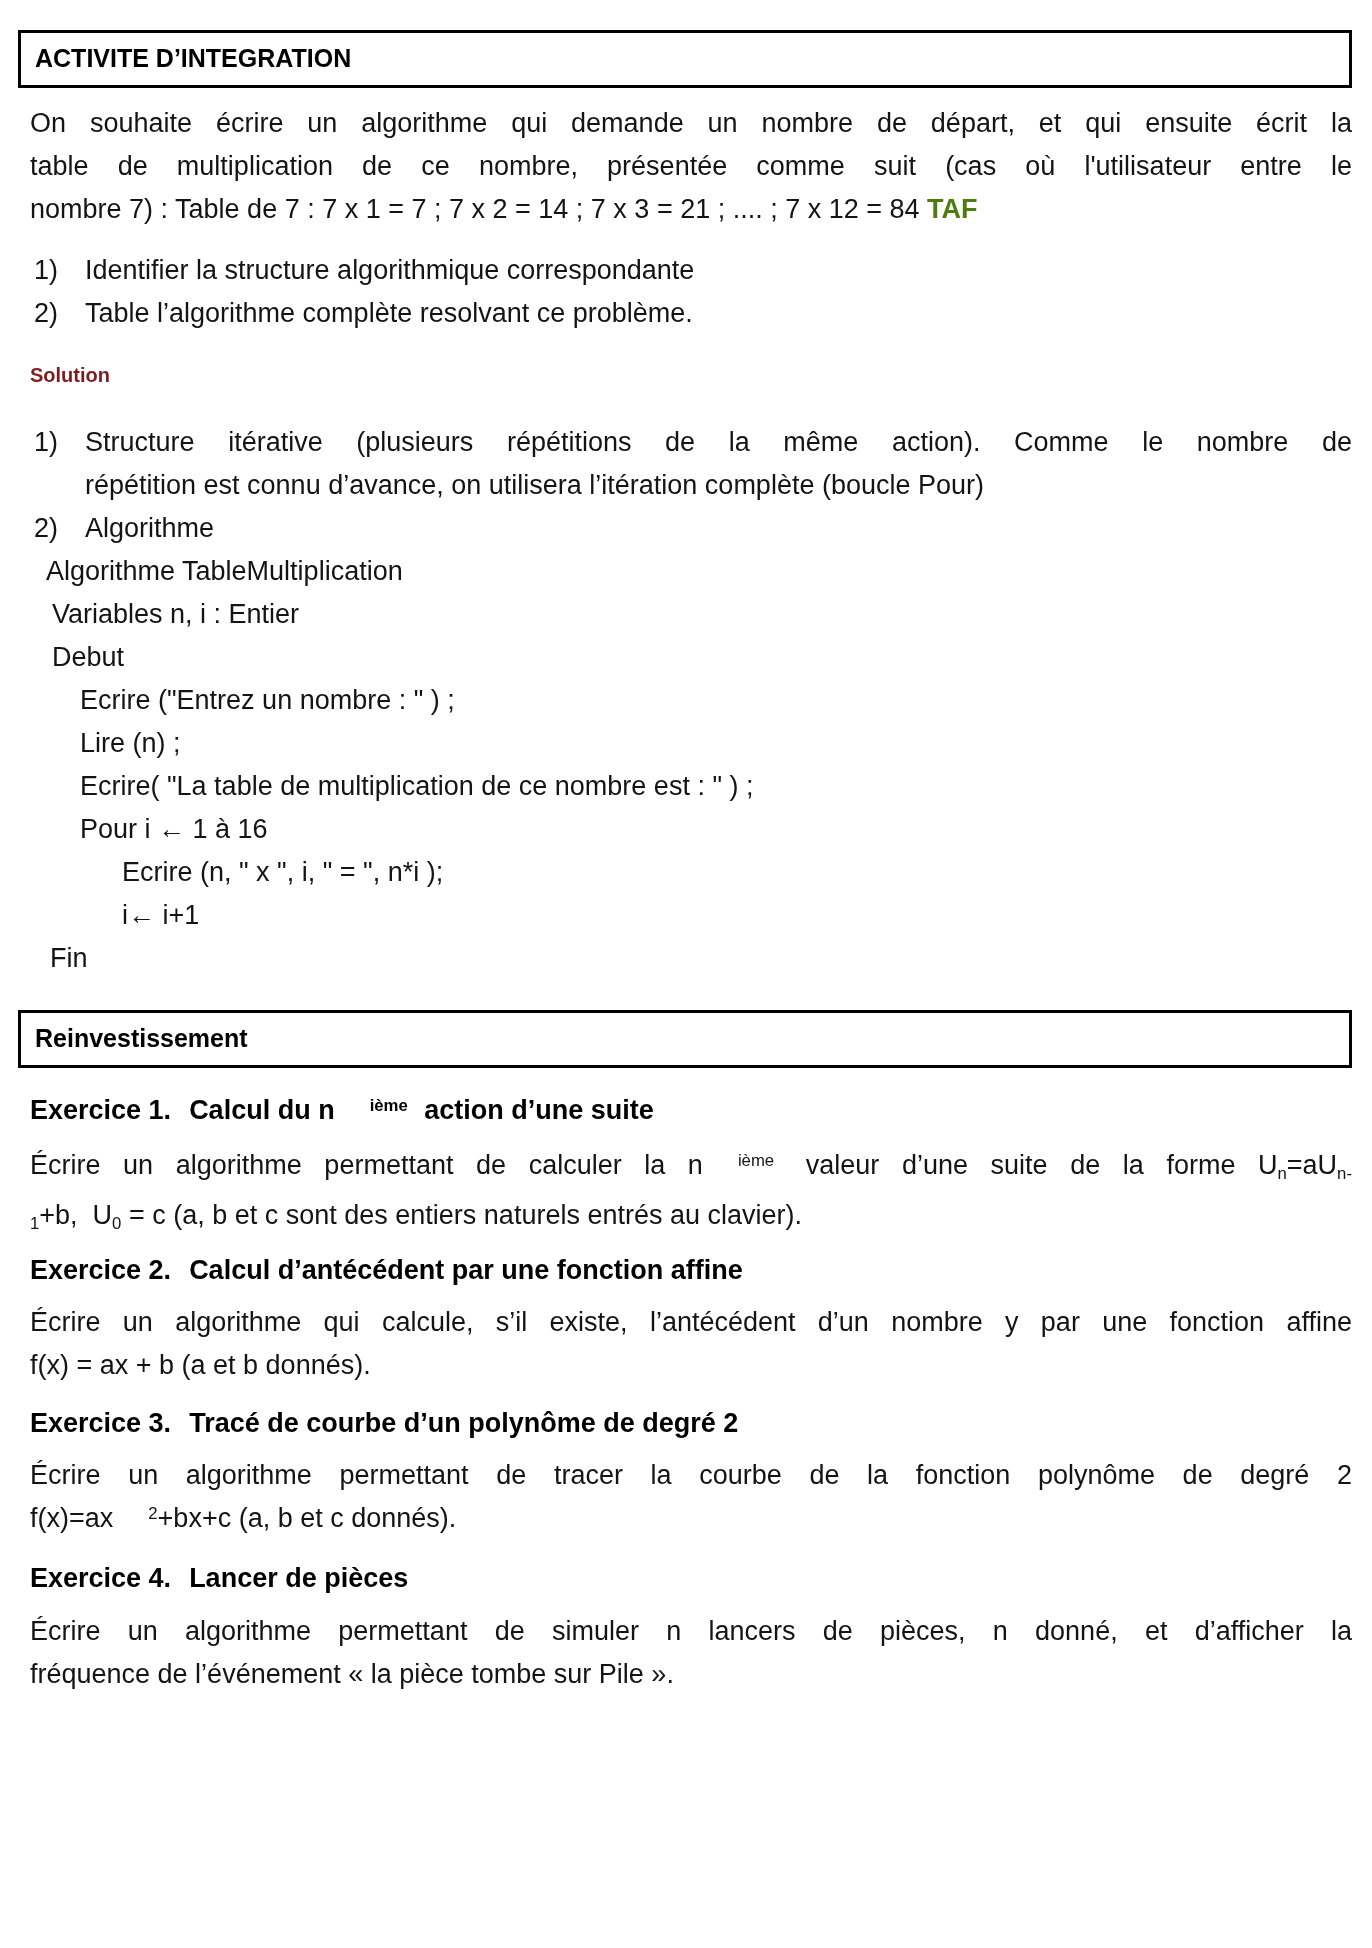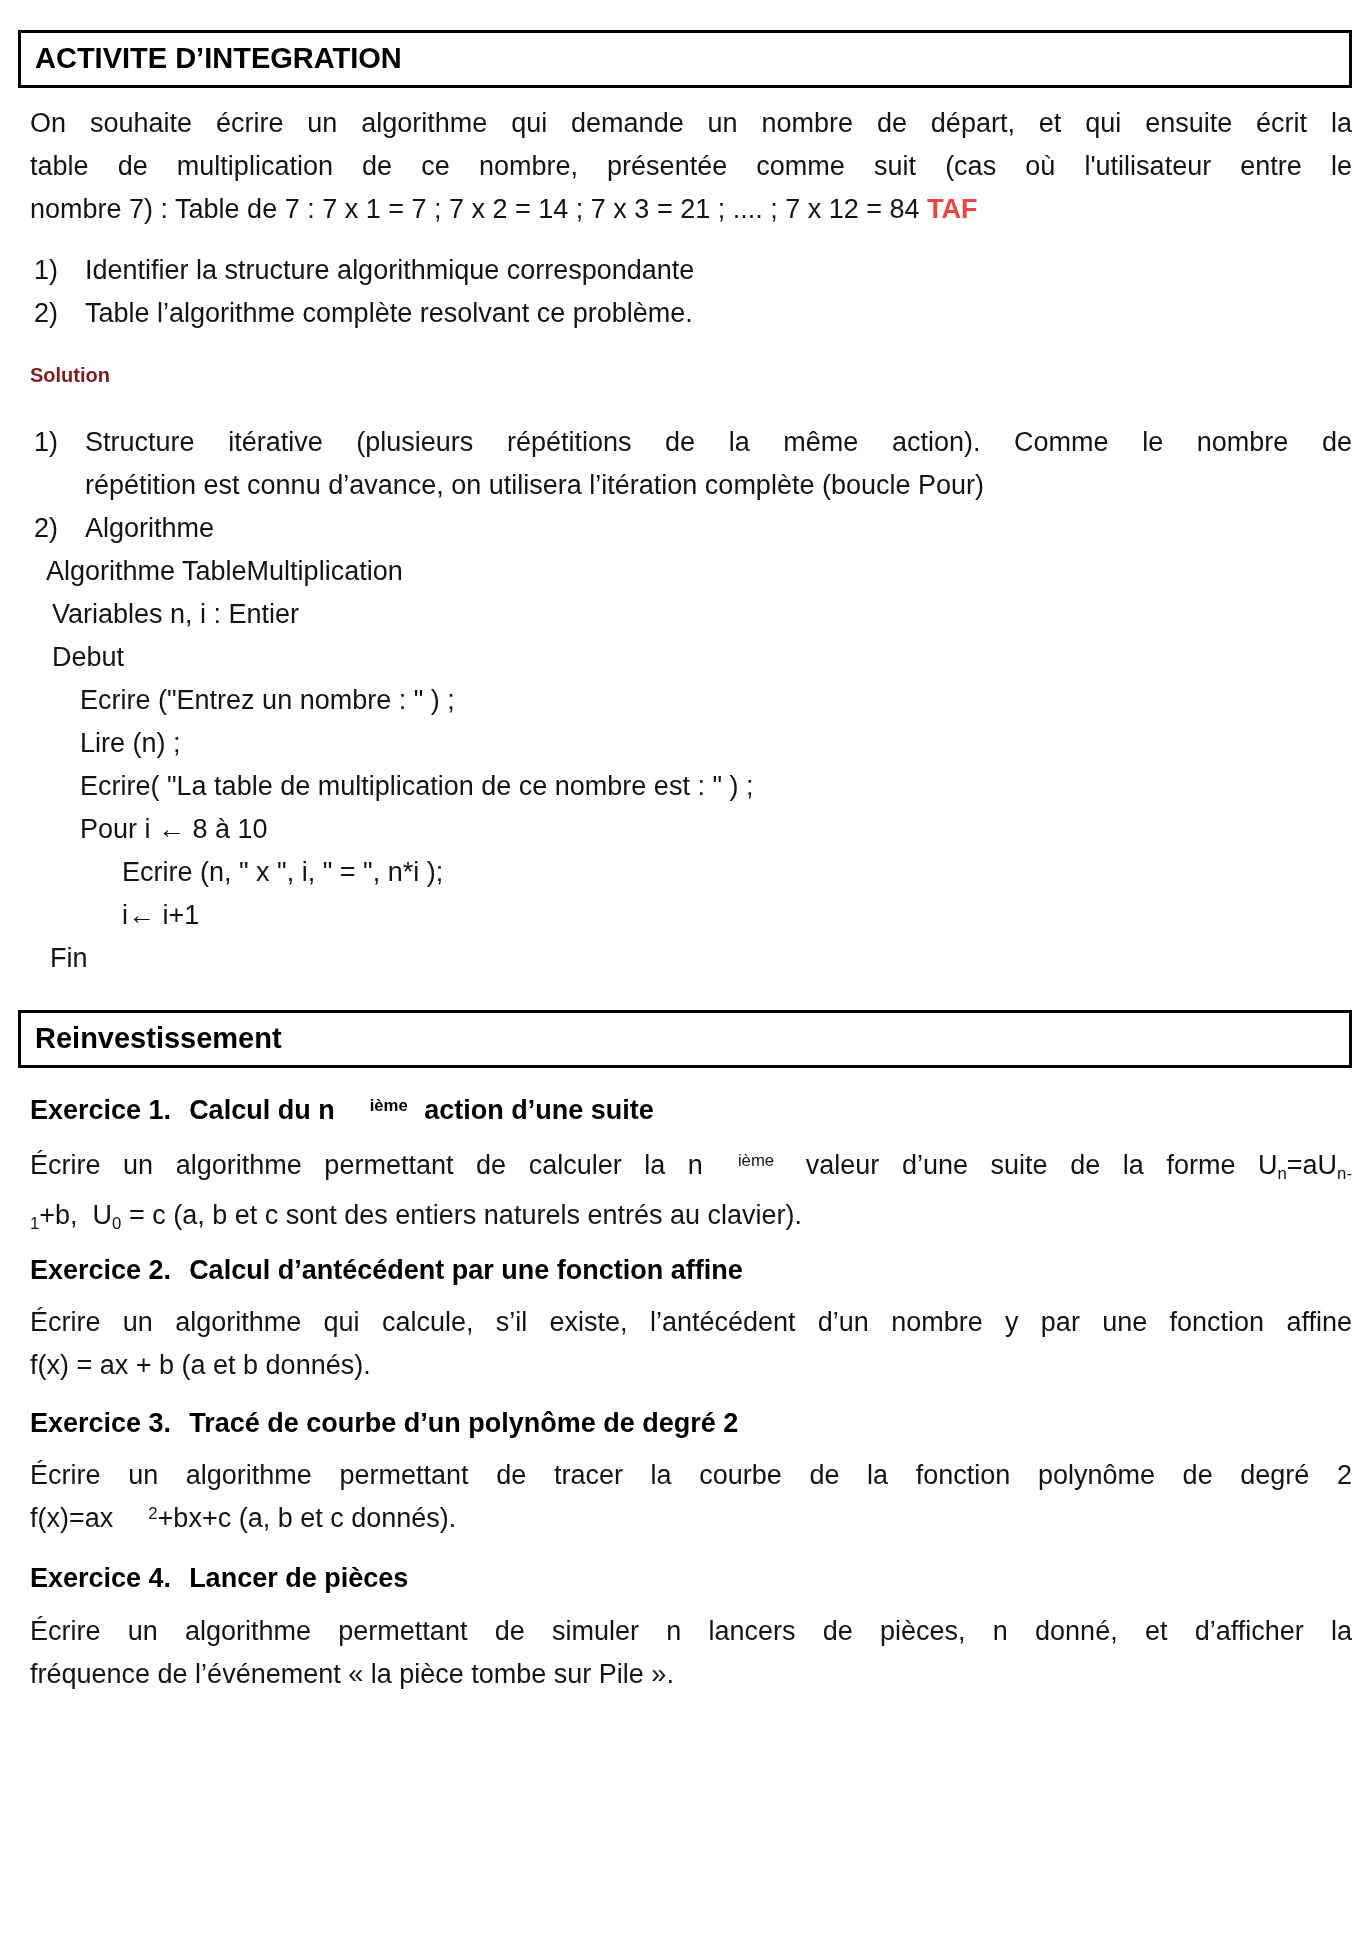--- a/index.html
+++ b/index.html
@@ -12,21 +12,21 @@
     color: #141414;
     font-family: "Liberation Sans", "DejaVu Sans", sans-serif;
     font-size: 27px;
     overflow: hidden;
   }
   .titlebox {
     margin: 30px 20px 0 18px;
     border: 3px solid #000000;
     padding: 7px 14px 9px 14px;
     font-weight: bold;
-    font-size: 29px;
+    font-size: 25px;
     line-height: 36px;
     color: #000000;
   }
   .titlebox.second { margin-top: 30px; }
   .para { margin: 14px 20px 0 30px; line-height: 43px; }
   .jline { text-align: justify; text-align-last: justify; }
   .list { margin: 18px 20px 0 34px; }
   .list.solution { margin-top: 24px; }
   .li { display: flex; line-height: 43px; }
   .li .num { flex: 0 0 51px; }
@@ -43,21 +43,21 @@
   .exh .exlabel { margin-right: 18px; }
   .exh2 { margin-top: 8px; }
   .exh3 { margin-top: 14px; }
   .exh4 { margin-top: 16px; }
   .exbody1 { margin-top: 8px; line-height: 50px; }
   .exbody { margin-top: 9px; line-height: 43px; }
   .exbody4 { margin-top: 10px; line-height: 43px; }
   sup { font-size: 0.62em; line-height: 0; position: relative; top: -0.45em; vertical-align: baseline; padding-left: 35px; }
   sub { font-size: 0.62em; line-height: 0; position: relative; top: 0.28em; vertical-align: baseline; }
   sup.gap { margin-right: 9px; }
-  b { font-weight: bold; color:#ef4444; }
+  b { font-weight: bold; color:#4d7c0f; }
 </style>
 </head>
 <body>
 
 <div class="page">
 
   <div class="titlebox">
     <span>ACTIVITE D’INTEGRATION</span>
   </div>
 
@@ -94,21 +94,21 @@
     </div>
   </div>
 
   <div class="algo">
     <div class="al ind0">Algorithme TableMultiplication</div>
     <div class="al ind1">Variables n, i : Entier</div>
     <div class="al ind1">Debut</div>
     <div class="al ind2">Ecrire ("Entrez un nombre : " ) ;</div>
     <div class="al ind2">Lire (n) ;</div>
     <div class="al ind2">Ecrire( "La table de multiplication de ce nombre est : " ) ;</div>
-    <div class="al ind2">Pour i ← 8 à 10</div>
+    <div class="al ind2">Pour i ← 1 à 16</div>
     <div class="al ind3">Ecrire (n, " x ", i, " = ", n*i );</div>
     <div class="al ind3">i← i+1</div>
     <div class="al indfin">Fin</div>
   </div>
 
   <div class="titlebox second">
     <span>Reinvestissement</span>
   </div>
 
   <div class="exh">

